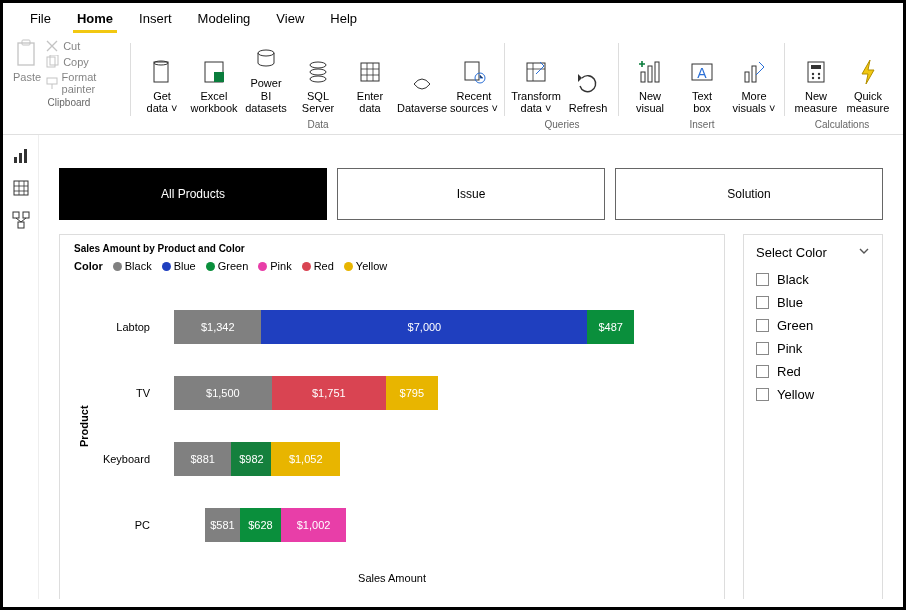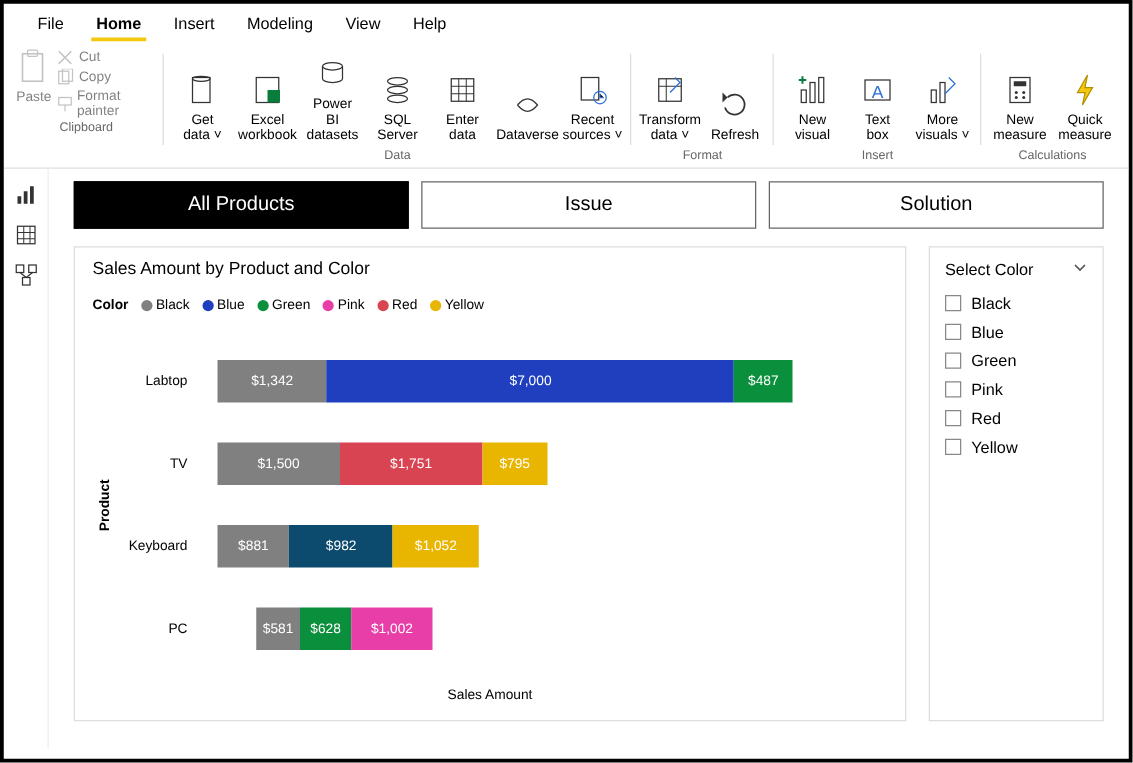--- a/index.html
+++ b/index.html
@@ -22,26 +22,26 @@
     .paste-side { display: flex; flex-direction: column; gap: 2px; font-size: 11px; opacity: 0.5; }
     .paste-side div { display: flex; align-items: center; gap: 4px; }
     
     .canvas-area { display: flex; height: calc(100% - 140px); }
     .left-rail { width: 36px; border-right: 1px solid #eee; display: flex; flex-direction: column; align-items: center; padding-top: 12px; gap: 14px; }
     .left-rail .rail-ico { width: 18px; height: 18px; }
     
     .report-canvas { flex: 1; padding: 10px 20px; overflow: hidden; }
     
     .tabs-row { display: flex; gap: 10px; margin-bottom: 14px; }
-    .tab-btn { flex: 1; height: 38px; display: flex; align-items: center; justify-content: center; font-size: 16px; border: 1px solid #666; }
+    .tab-btn { flex: 1; height: 52px; display: flex; align-items: center; justify-content: center; font-size: 12px; border: 1px solid #666; margin-top: 23px; }
     .tab-btn.sel { background: #000; color: #fff; border-color: #000; }
     
     .content-row { display: flex; gap: 18px; }
     .chart-card { flex: 1; border: 1px solid #ddd; padding: 8px 14px 10px; height: 380px; position: relative; }
-    .chart-title { font-size: 14px; font-weight: 400; margin-bottom: 16px; }
+    .chart-title { font-size: 10px; font-weight: 700; margin-bottom: 6px; }
     .legend { display: flex; gap: 10px; font-size: 11px; margin-bottom: 14px; align-items: center; }
     .legend .leg { display: flex; align-items: center; gap: 3px; }
     .legend .dot { width: 9px; height: 9px; border-radius: 50%; }
     
     .bar-area { display: flex; height: 280px; }
     .y-axis-label { writing-mode: vertical-rl; transform: rotate(180deg); font-size: 11px; font-weight: 600; text-align: center; padding-right: 4px;}
     .bars-col { flex: 1; display: flex; flex-direction: column; justify-content: space-around; padding: 8px 20px 8px 4px; }
     .bar-line { display: flex; align-items: center; gap: 24px; }
     .bar-cat { width: 56px; text-align: right; font-size: 11px; }
     .bar-stack { display: flex; height: 34px; }
@@ -185,21 +185,21 @@
         <div class="ribbon-btn">
           <div class="ico">
             <svg width="28" height="28">
               <path d="M8 8 A8 8 0 1 1 6 16" fill="none" stroke="#333" stroke-width="1.4"></path>
               <path d="M4 4 L8 8 L4 12" fill="#333"></path>
             </svg>
           </div>
           <span>Refresh</span>
         </div>
       </div>
-      <div class="ribbon-group-label">Format</div>
+      <div class="ribbon-group-label">Queries</div>
     </div>
   <div class="ribbon-group">
       <div class="ribbon-items" id="grp-insert">
         <div class="ribbon-btn">
           <div class="ico">
             <svg width="28" height="28">
               <rect x="5" y="14" width="4" height="10" fill="none" stroke="#333"></rect>
               <rect x="12" y="8" width="4" height="16" fill="none" stroke="#333"></rect>
               <rect x="19" y="4" width="4" height="20" fill="none" stroke="#333"></rect>
               <path d="M3 6 H9 M6 3 V9" stroke="#0a7d3c" stroke-width="1.6"></path>
@@ -328,21 +328,21 @@
                 <div class="bar-stack">
                   <div class="seg" style="width: 97.7753px; background: rgb(128, 128, 128);">$1,500</div>
                   <div class="seg" style="width: 114.136px; background: rgb(217, 68, 82);">$1,751</div>
                   <div class="seg" style="width: 51.8209px; background: rgb(232, 181, 0);">$795</div>
                 </div>
               </div>
               <div class="bar-line">
                 <div class="bar-cat">Keyboard</div>
                 <div class="bar-stack">
                   <div class="seg" style="width: 57.4267px; background: rgb(128, 128, 128);">$881</div>
-                  <div class="seg" style="width: 83px; background: #0c4a6e;">$982</div>
+                  <div class="seg" style="width: 40px; background: #15803d;">$982</div>
                   <div class="seg" style="width: 68.573px; background: rgb(232, 181, 0);">$1,052</div>
                 </div>
               </div>
               <div class="bar-line">
                 <div class="bar-cat">PC</div>
                 <div class="bar-stack">
                   <div class="seg" style="width: 35px; background: rgb(128, 128, 128); margin-left: 31px;">$581</div>
                   <div class="seg" style="width: 40.9352px; background: rgb(10, 143, 60);">$628</div>
                   <div class="seg" style="width: 65.3139px; background: rgb(232, 62, 168);">$1,002</div>
                 </div>

